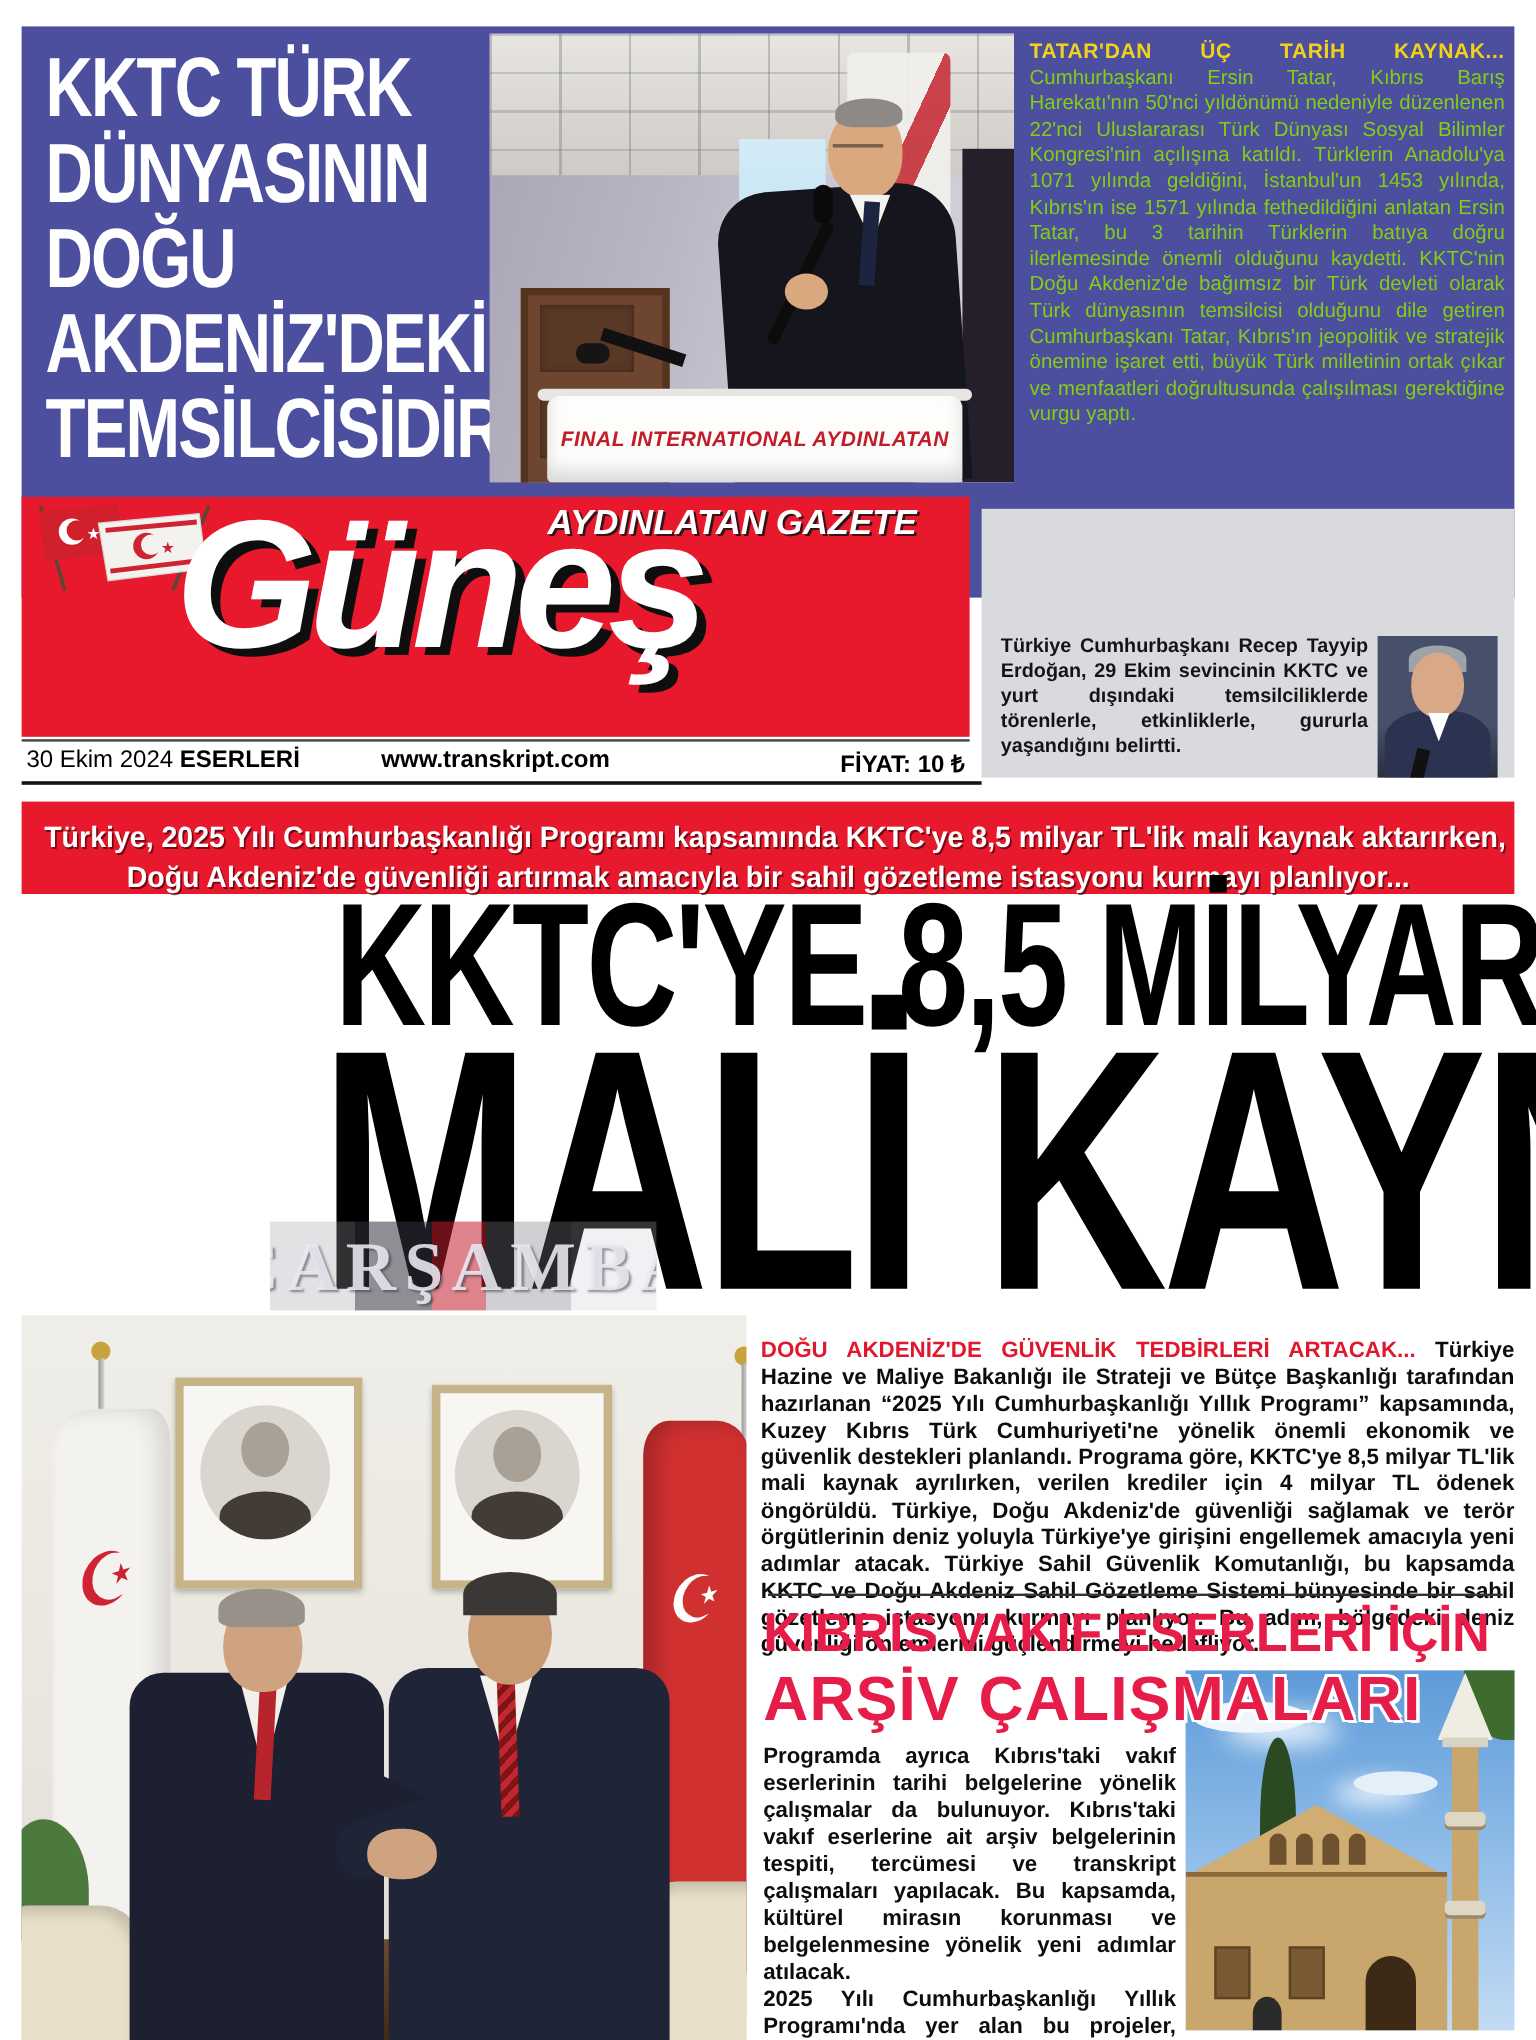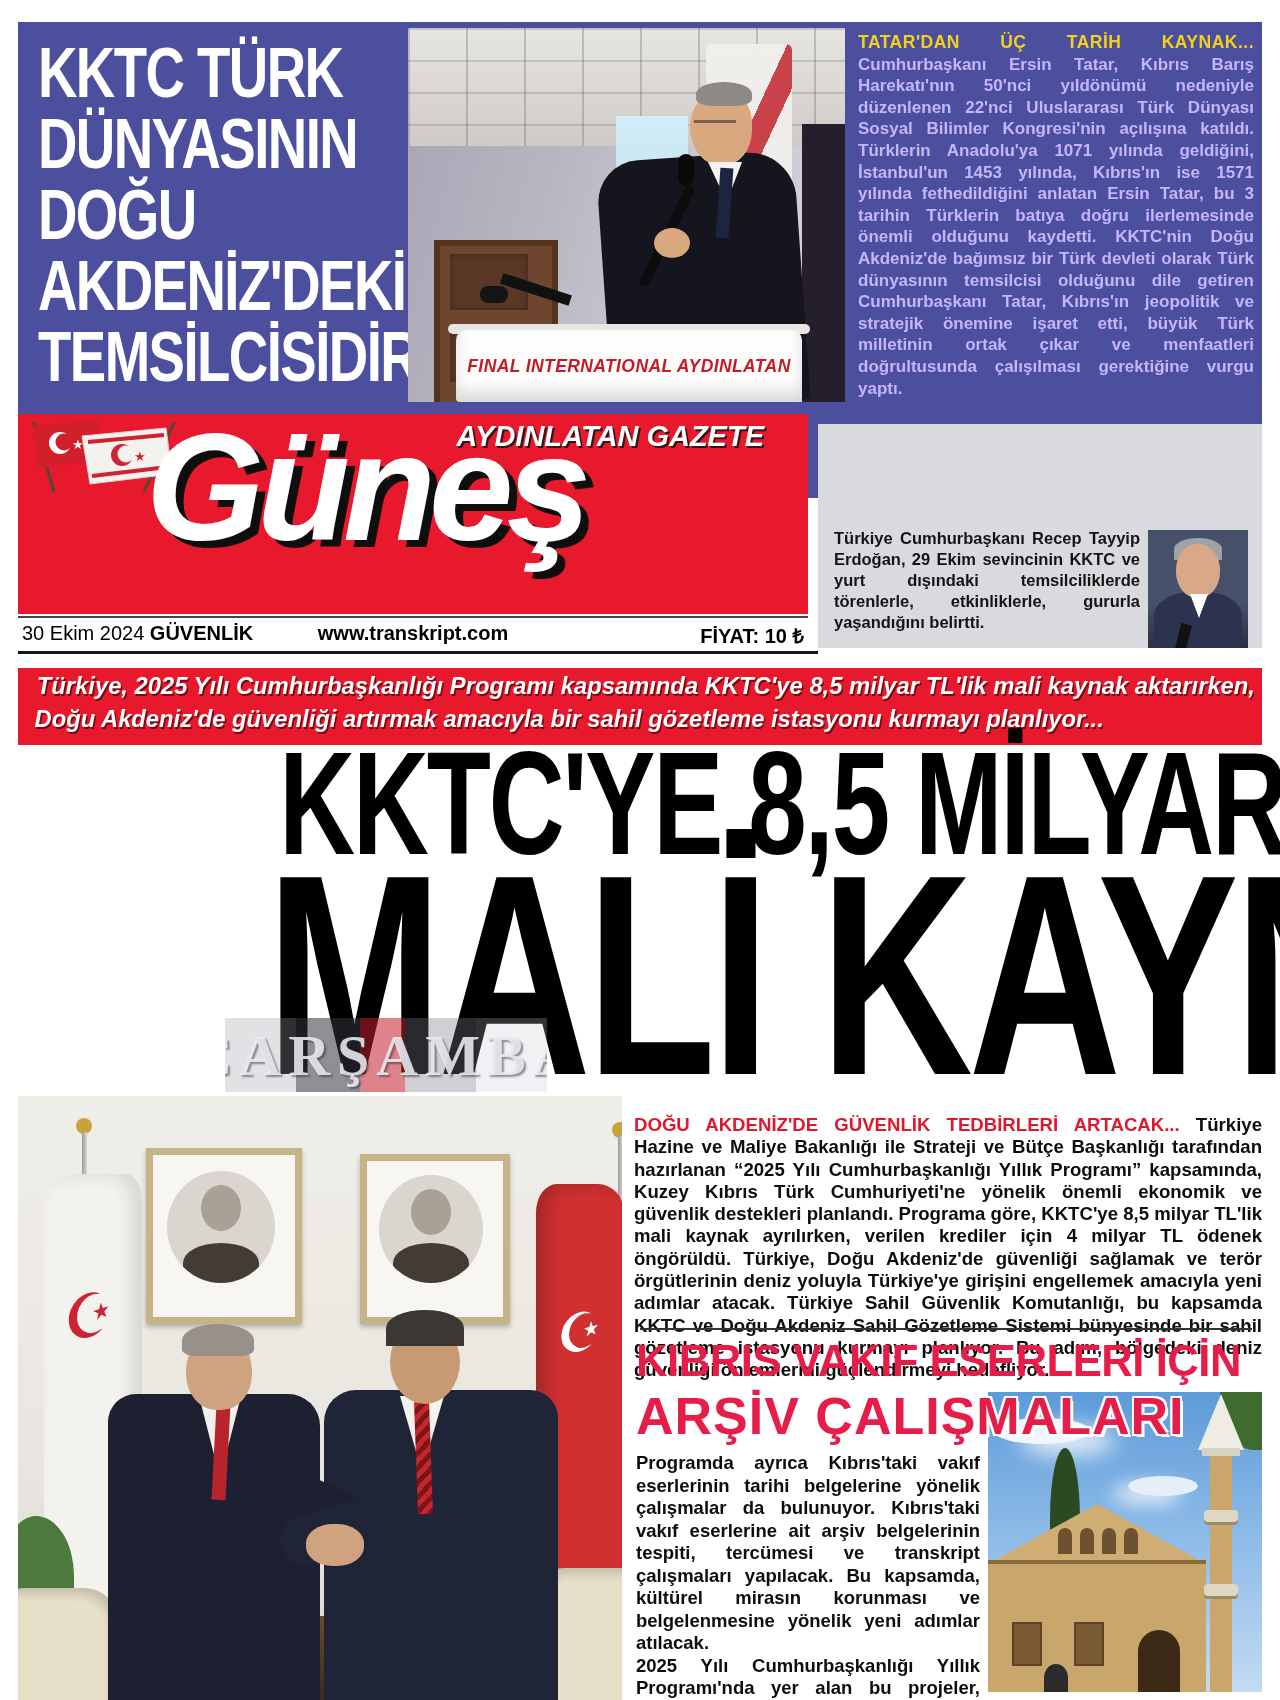--- a/index.html
+++ b/index.html
@@ -43,21 +43,21 @@
   .pt-podium{left:48px;top:302px;width:346px;height:72px;background:#fdfdfb;border-radius:10px 10px 4px 4px;
              box-shadow:inset 0 -10px 14px rgba(0,0,0,.14);display:flex;align-items:center;justify-content:center;}
   .pt-podium span{color:#c11c28;font-style:italic;font-weight:700;font-size:17.5px;letter-spacing:.4px;}
   .pt-mic2a{left:92px;top:256px;width:72px;height:11px;background:#111;transform:rotate(18deg);}
   .pt-mic2b{left:72px;top:258px;width:28px;height:17px;background:#151515;border-radius:8px;}
 
   
   .tatar-art{left:840px;top:10px;width:396px;}
   .tatar-heading{color:#f2d11c;font-weight:700;font-size:17.5px;line-height:21.6px;
                  text-align:justify;text-align-last:justify;letter-spacing:.5px;}
-  .tatar-body{color:#c4b5fd;font-weight:700;font-size:17px;line-height:21.6px;text-align:justify;}
+  .tatar-body{color:#84cc16;font-weight:400;font-size:17px;line-height:21.6px;text-align:justify;}
 
   
   .logo-box{left:18px;top:414px;width:790px;height:200px;background:#e8192c;}
   .tagline{right:44px;top:6px;font-style:italic;font-weight:700;font-size:29px;color:#fff;
            text-shadow:2px 2px 0 rgba(20,20,20,.85);white-space:nowrap;}
   .logo-text{left:128px;top:-6px;font-size:152px;line-height:1.05em;font-style:italic;font-weight:700;
              color:#fff;letter-spacing:-7px;text-shadow:8px 7px 0 #0e0e0e;white-space:nowrap;}
   .mast-flags{left:6px;top:2px;}
 
   .date-row{left:18px;top:620px;width:790px;height:28px;font-size:20px;color:#000;}
@@ -79,21 +79,21 @@
   .erd{float:right;width:100px;height:118px;margin:2px 0 2px 8px;position:relative;overflow:hidden;
        background:linear-gradient(180deg,#47506b 0 62%,#2a2f40);}
   .erd i{position:absolute;display:block;}
   .erd-hair{left:26px;top:8px;width:48px;height:22px;border-radius:50% 50% 0 0;background:#9fa3a8;}
   .erd-face{left:28px;top:14px;width:44px;height:54px;border-radius:48%;background:#d8a887;}
   .erd-suit{left:6px;top:62px;width:88px;height:56px;border-radius:42% 42% 0 0;background:#2c3350;}
   .erd-shirt{left:42px;top:64px;width:18px;height:24px;background:#fff;clip-path:polygon(0 0,100% 0,50% 100%);}
   .erd-mic{left:30px;top:94px;width:11px;height:26px;background:#111;transform:rotate(14deg);}
 
   
-  .strap{left:18px;top:668px;width:1244px;height:77px;background:#e8192c;text-align:left;padding-top:1px;box-sizing:border-box;font-style:italic;}
+  .strap{left:18px;top:668px;width:1244px;height:77px;background:#e8192c;text-align:center;padding-top:14px;box-sizing:border-box;}
   .strap-line{display:block;}
   .strap-line span{display:inline-block;color:#fff;font-weight:700;font-size:24.5px;line-height:33px;
     white-space:nowrap;transform:scaleX(.97);transform-origin:50% 50%;
     text-shadow:1.5px 1.5px 0 rgba(70,0,10,.7);}
 
   
   .mh1{left:18px;top:744px;width:1244px;text-align:center;}
   .mh1 span{display:inline-block;font-size:146px;line-height:120px;font-weight:700;color:#000;
             letter-spacing:-3px;white-space:nowrap;transform:scaleX(.72);transform-origin:50% 0;}
   .mh2{left:18px;top:856px;width:1244px;text-align:center;}
@@ -254,21 +254,21 @@
       <circle cx="98" cy="39" r="11" fill="#cf2233"></circle>
       <circle cx="102" cy="38" r="8.5" fill="#f4f2ee"></circle>
       <text x="110" y="45" font-size="13" fill="#cf2233">★</text>
     </svg>
     <div class="abs tagline">AYDINLATAN GAZETE</div>
     <div class="abs logo-text">Güneş</div>
   </div>
 
   <div class="abs rule-top"></div>
   <div class="abs date-row">
-    <span class="abs d-left"><span>30 Ekim 2024</span> <span class="bold">GÜVENLİK</span></span>
+    <span class="abs d-left"><span>30 Ekim 2024</span> <span class="bold">ESERLERİ</span></span>
     <span class="abs d-center">www.transkript.com</span>
     <span class="abs d-right">FİYAT: 10 ₺</span>
   </div>
   <div class="abs rule1"></div>
 
   <div class="abs ekim-box">
     <div class="abs ekim-body">
       <span class="erd">
         <i class="erd-suit"></i>
           <i class="erd-hair"></i>

